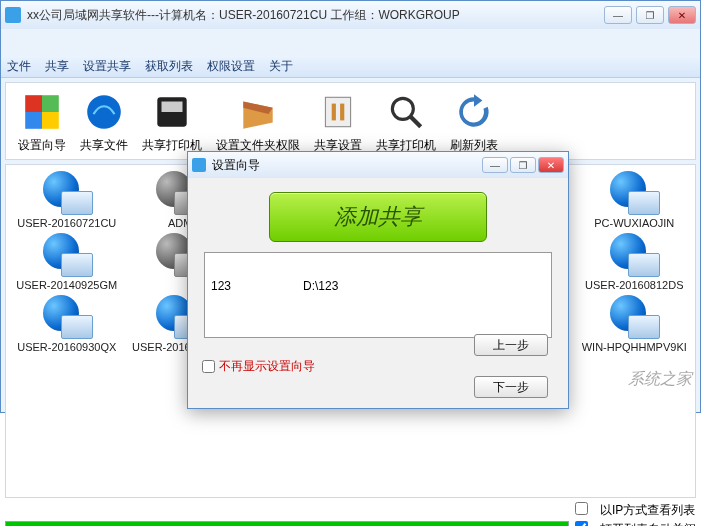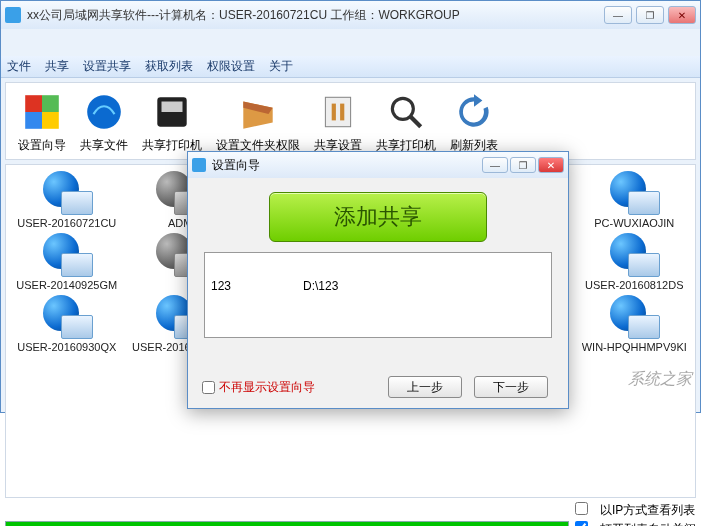--- a/index.html
+++ b/index.html
@@ -38,34 +38,34 @@
 
 
 .dialog { position: absolute; left: 186px; top: 150px; width: 382px; height: 258px; border: 1px solid #5a8dc7; background: #f1f1f1; box-shadow: 0 4px 18px rgba(0,0,0,.35); }
 .dlg-title { height: 26px; background: linear-gradient(#f7fbff,#dde9f8); display: flex; align-items: center; padding: 0 4px; font-size: 12px; }
 .dlg-title .app-icon { width: 14px; height: 14px; background: #3aa0e8; margin-right: 6px; border-radius: 2px; }
 .dlg-title .t { flex: 1; }
 .dlg-controls { display: flex; gap: 2px; }
 .dlg-controls .win-btn { width: 26px; height: 16px; }
 .dlg-controls .win-btn.close { background: linear-gradient(#ff7a7a,#d93a3a); color: #fff; }
 
-.big-btn { margin: 14px auto 10px; width: 218px; height: 50px; border: 1px solid #4a8a00; border-radius: 6px; background: linear-gradient(#b8f04a,#6fce00); display: flex; align-items: center; justify-content: center; font-size: 22px; color: #2a5500; box-shadow: inset 0 1px 0 #e5ffb0; }
+.big-btn { margin: 14px auto 10px; width: 218px; height: 50px; border: 1px solid #4a8a00; border-radius: 6px; background: linear-gradient(#b8f04a,#6fce00); display: flex; align-items: center; justify-content: center; font-size: 22px; color: #2a5500; box-shadow: inset 0 1px 0 #e5ffb0; font-style: italic; }
 
 .share-table { margin: 0 16px; border: 1px solid #999; background: #fff; height: 86px; font-size: 12px; }
 .share-table .hdr { display: flex; background: #f3f3f3; border-bottom: 1px solid #bbb; }
 .share-table .hdr div { padding: 2px 6px; border-right: 1px solid #ccc; }
 .share-table .hdr div:first-child { width: 92px; }
 .share-table .row { display: flex; }
 .share-table .row div { padding: 2px 6px; margin-top: 24px; }
 .share-table .row div:first-child { width: 92px; }
 
 .dlg-footer { position: absolute; bottom: 10px; left: 14px; right: 20px; display: flex; align-items: center; font-size: 12px; }
 .dlg-footer .chk { display: flex; align-items: center; gap: 4px; color: #c00; }
 .dlg-footer .chk input { accent-color: #c00; }
-.dlg-footer .btns { margin-left: auto; display: flex; gap: 12px; }
+.dlg-footer .btns { margin-left: auto; display: flex; gap: 20px; flex-direction: column; }
 .dlg-footer button { width: 74px; height: 22px; font-size: 12px; border: 1px solid #8a8a8a; background: linear-gradient(#fff,#e4e4e4); border-radius: 3px; }
 
 .watermark { position: absolute; right: 8px; bottom: 22px; font-size: 16px; color: rgba(0,0,0,.35); font-style: italic; pointer-events: none; }
 </style>
 </head>
 <body>
 
 <div class="window-frame">
 
   <div class="titlebar">

